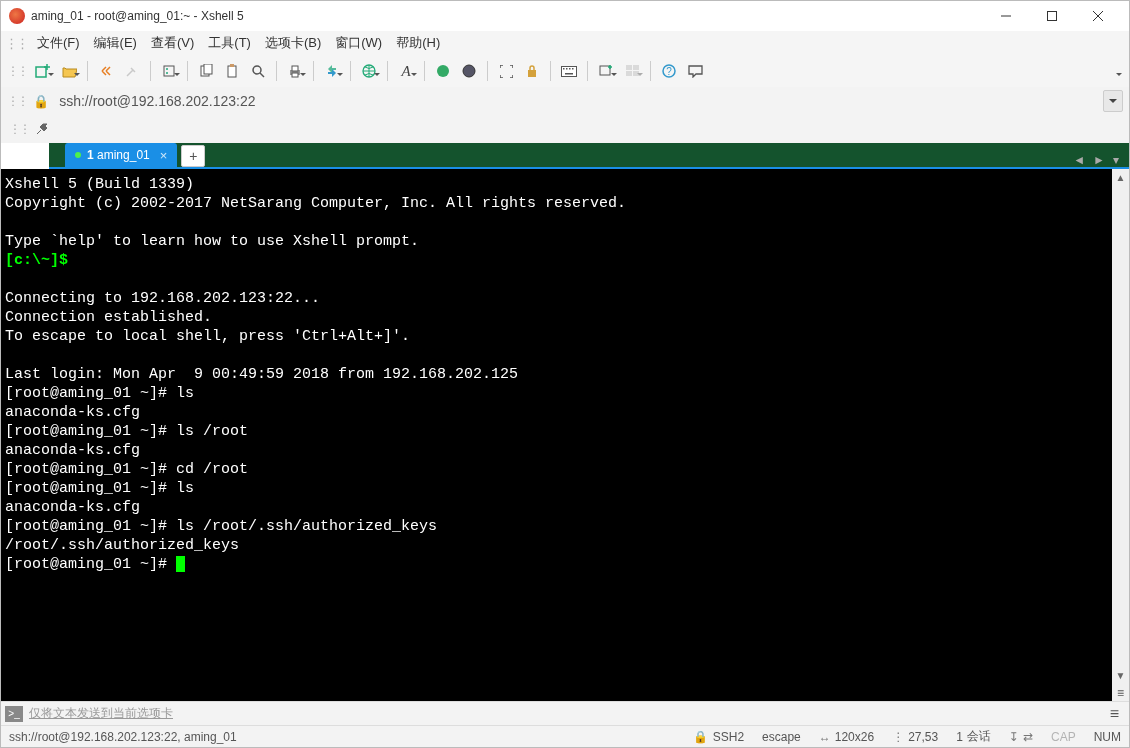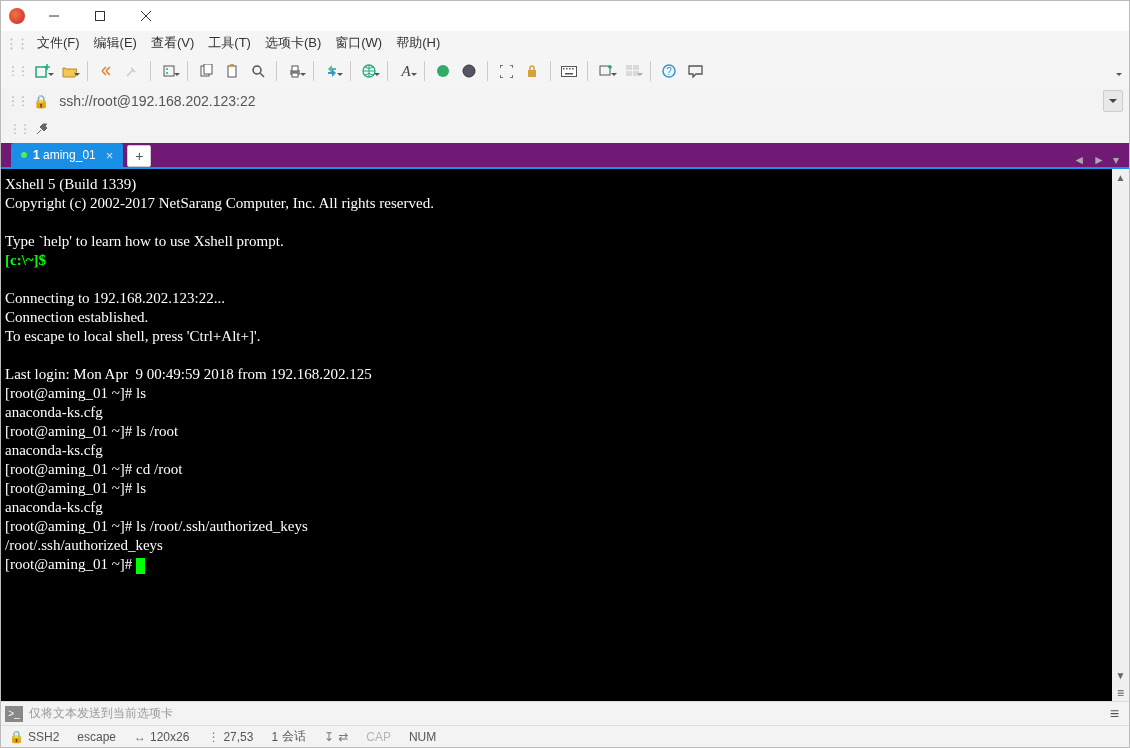--- a/index.html
+++ b/index.html
@@ -30,56 +30,57 @@
 .addrbar .lock { color: #777; font-size: 13px; }
 .addrbar input { flex: 1; border: none; background: transparent; height: 22px; padding: 0 4px; color: #555; font-size: 14px; outline: none; }
 .addrbar .ddbtn { width: 20px; height: 22px; display: flex; align-items: center; justify-content: center; background: #e8e8e8; border: 1px solid #ccc; border-radius: 2px; }
 .addrbar .ddbtn::after { content: ""; border: 4px solid transparent; border-top-color: #444; margin-top: 4px; }
 
 
 .hintbar { height: 28px; display: flex; align-items: center; padding: 0 8px; background: #f3f3f3; color: #666; gap: 6px; }
 .hintbar .drag { color: #aaa; letter-spacing: -2px; }
 
 
-.tabstrip { height: 26px; display: flex; align-items: flex-end; background: #701a75; border-bottom: 2px solid #1a8fe6; padding-left: 10px; }
+.tabstrip { height: 26px; display: flex; align-items: flex-end; background: #14532d; border-bottom: 2px solid #1a8fe6; padding-left: 16px; margin-left: 48px; }
 .tab { height: 24px; display: flex; align-items: center; padding: 0 10px; background: #1a8fe6; color: #fff; font-size: 12px; border-radius: 3px 3px 0 0; gap: 6px; }
 .tab .dot { width: 6px; height: 6px; background: #4df04d; border-radius: 50%; }
 .tab .close { color: #cfe8fa; font-size: 13px; margin-left: 4px; }
 .newtab { width: 24px; height: 22px; margin-left: 4px; display: flex; align-items: center; justify-content: center; background: #fff; border: 1px solid #ccc; border-radius: 2px; font-size: 14px; color: #555; }
 .tab-nav { margin-left: auto; display: flex; align-items: center; gap: 8px; padding-right: 10px; color: #aaa; font-size: 12px; }
 
 
 .term-wrap { flex: 1; display: flex; background: #000; min-height: 0; }
-.term { flex: 1; color: #fff; font-family: Liberation Serif, serif; font-size: 15px; line-height: 19px; padding: 6px 4px; white-space: pre; overflow: hidden; }
+.term { flex: 1; color: #fff; font-family: Liberation Mono, monospace; font-size: 15px; line-height: 19px; padding: 6px 4px; white-space: pre; overflow: hidden; }
 .term .green { color: #00ff00; font-weight: bold; }
 .term .cursor { display: inline-block; width: 9px; height: 16px; background: #00ff00; vertical-align: middle; }
 .scrollbar { width: 17px; background: #f0f0f0; display: flex; flex-direction: column; }
 .scrollbar .arr { height: 17px; display: flex; align-items: center; justify-content: center; background: #f0f0f0; color: #666; font-size: 10px; }
 .scrollbar .track { flex: 1; background: #f0f0f0; }
 .scrollbar .ham { height: 17px; display: flex; align-items: center; justify-content: center; color: #555; }
 
 
 .sendbar { height: 24px; display: flex; align-items: center; background: #f3f3f3; border-top: 1px solid #ddd; padding: 0 4px; gap: 6px; }
 .sendbar .pre { width: 18px; height: 16px; background: #888; color: #fff; display: flex; align-items: center; justify-content: center; font-size: 10px; }
-.sendbar .txt { color: #999; flex: 1; }
+.sendbar .txt { color: #999; flex: 1; text-decoration: underline; }
 .sendbar .ham { color: #555; font-size: 16px; padding: 0 6px; }
 
 
 .statusbar { height: 22px; display: flex; align-items: center; background: #f3f3f3; border-top: 1px solid #ddd; font-size: 12px; color: #555; padding: 0 8px; gap: 18px; }
 .statusbar .left { flex: 1; }
 .statusbar .seg { display: flex; align-items: center; gap: 4px; }
 .statusbar .ico { font-size: 12px; color: #777; }
 
 svg { display: block; }
 </style>
 </head>
 <body>
 
 <div class="titlebar">
   <div class="icon"></div>
+  <div class="title">aming_01 - root@aming_01:~ - Xshell 5</div>
   <div class="btn">
     <svg width="10" height="10" viewBox="0 0 10 10">
         <path d="M0 5 H10" stroke="#333" stroke-width="1"></path>
       </svg>
   </div>
   <div class="btn">
     <svg width="10" height="10" viewBox="0 0 10 10">
         <rect x="0.5" y="0.5" width="9" height="9" fill="none" stroke="#333" stroke-width="1"></rect>
       </svg>
   </div>
@@ -301,20 +302,21 @@
   </div>
 </div>
 
 <div class="sendbar">
   <div class="pre">&gt;_</div>
   <div class="txt">仅将文本发送到当前选项卡</div>
   <div class="ham">≡</div>
 </div>
 
 <div class="statusbar">
+  <div class="left">ssh://root@192.168.202.123:22, aming_01</div>
   <div class="seg">
       <span class="ico">🔒</span>
       <span>SSH2</span>
     </div>
   <div class="seg">escape</div>
   <div class="seg">
       <span class="ico">↔</span>
       <span>120x26</span>
     </div>
   <div class="seg">

